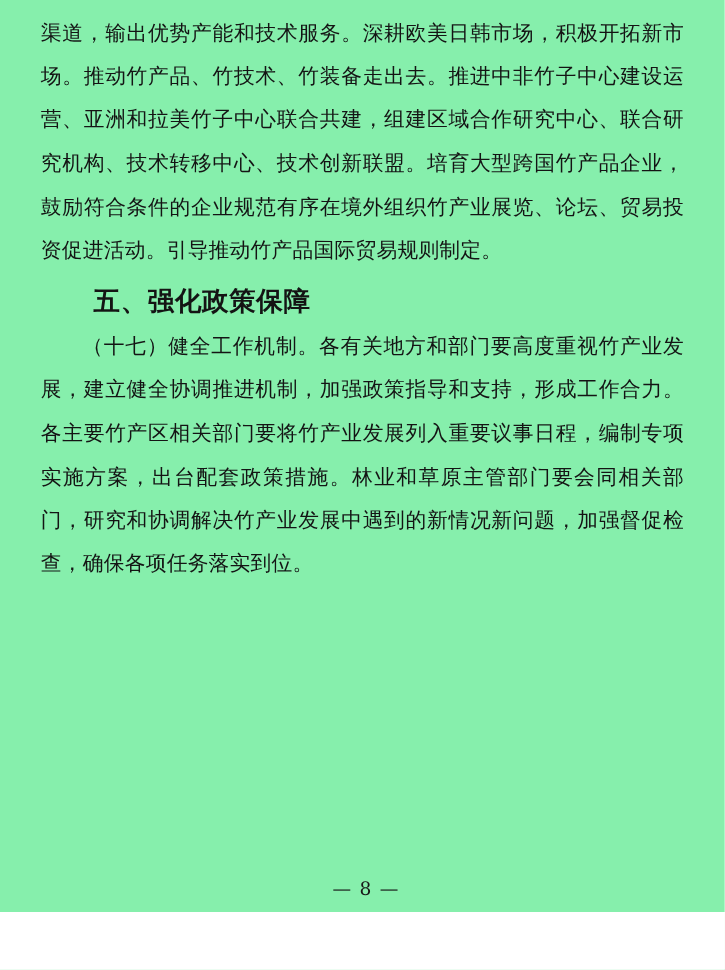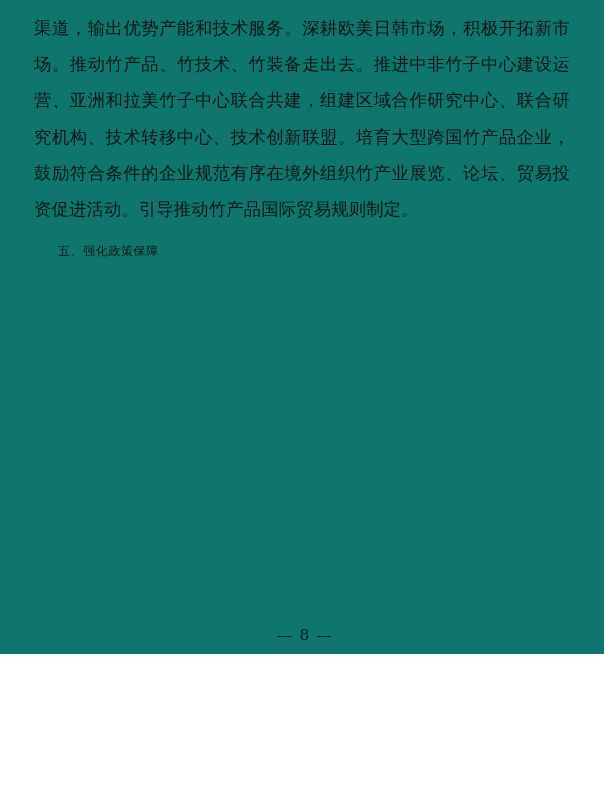--- a/index.html
+++ b/index.html
@@ -10,47 +10,47 @@
   body {
     width: 604px;
     height: 808px;
     overflow: hidden;
     font-family: "DejaVu Serif", "Liberation Serif", serif;
     color: #1a1a1a;
   }
   .page {
     position: relative;
     width: 604px;
-    height: 654px;
+    height: 760px;
     box-sizing: border-box;
     padding: 10px 34px 0 34px;
-    background: #0f766e;
+    background: #86efac;
   }
   .body-text {
     font-size: 17.3px;
     line-height: 36.2px;
     text-align: justify;
     text-justify: inter-ideograph;
     letter-spacing: 0.2px;
     color: #141414;
   }
   .para {
     margin: 0;
     text-indent: 0;
   }
   .para-indent {
     margin: 0;
     text-indent: 2em;
   }
   .heading {
     margin: 0;
     text-indent: 2em;
-    font-size: 12px;
+    font-size: 22px;
     line-height: 40px;
-    font-weight: normal;
+    font-weight: bold;
     letter-spacing: 0.6px;
   }
   .spacer-sm { height: 4px; }
   .footer {
     position: absolute;
     left: 0;
     right: 0;
     bottom: 10px;
     text-align: center;
     font-size: 15.5px;
@@ -69,20 +69,21 @@
 <div class="page">
 
   <div class="body-text">
 
     <p class="para">渠道，输出优势产能和技术服务。深耕欧美日韩市场，积极开拓新市场。推动竹产品、竹技术、竹装备走出去。推进中非竹子中心建设运营、亚洲和拉美竹子中心联合共建，组建区域合作研究中心、联合研究机构、技术转移中心、技术创新联盟。培育大型跨国竹产品企业，鼓励符合条件的企业规范有序在境外组织竹产业展览、论坛、贸易投资促进活动。引导推动竹产品国际贸易规则制定。</p>
 
     <div class="spacer-sm"></div>
 
     <p class="heading">五、强化政策保障</p>
 
+    <p class="para-indent">（十七）健全工作机制。各有关地方和部门要高度重视竹产业发展，建立健全协调推进机制，加强政策指导和支持，形成工作合力。各主要竹产区相关部门要将竹产业发展列入重要议事日程，编制专项实施方案，出台配套政策措施。林业和草原主管部门要会同相关部门，研究和协调解决竹产业发展中遇到的新情况新问题，加强督促检查，确保各项任务落实到位。</p>
 
 
   </div>
 
   <div class="footer">
     <span class="page-number-wrap">— 8 —</span>
   </div>
 
 </div>
 

